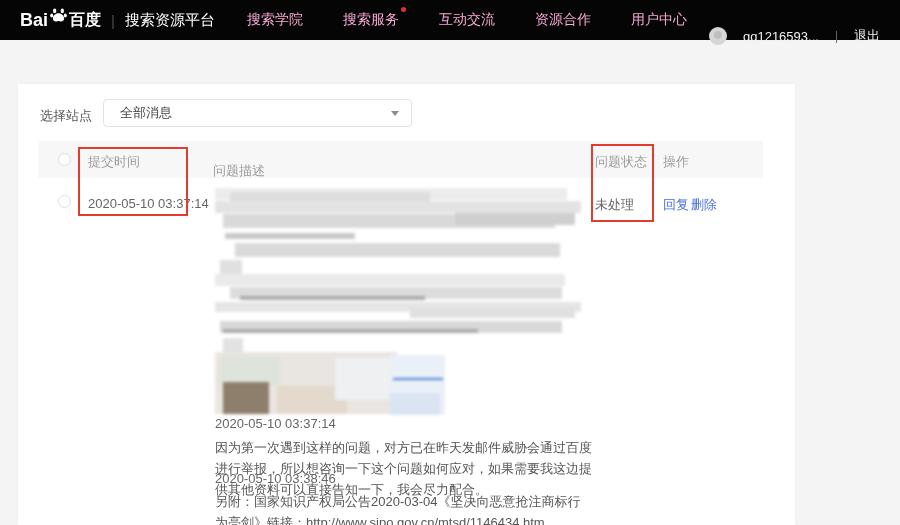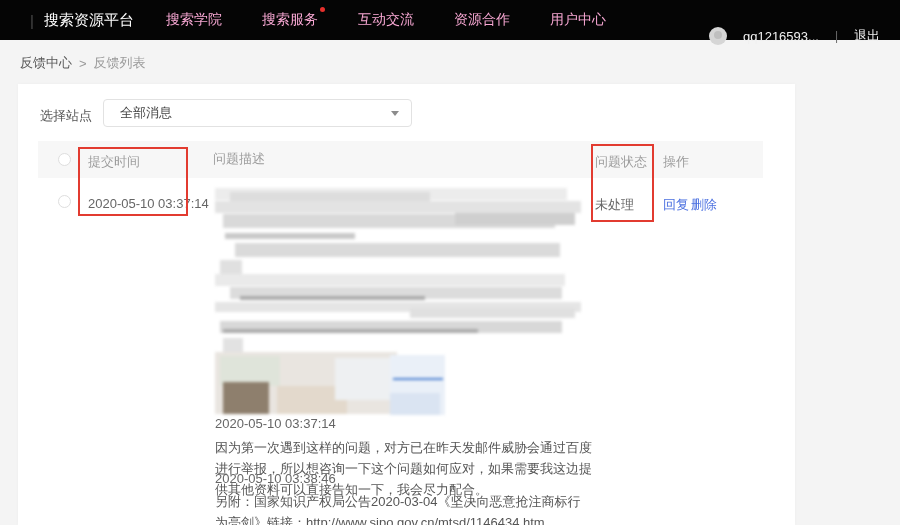--- a/index.html
+++ b/index.html
@@ -60,58 +60,66 @@
   
   .msg-time { position:absolute; left:215px; font-size:13px; color:#666; }
   .msg-text { position:absolute; left:215px; width:378px; font-size:13px; color:#555; line-height:21px; word-break:break-all; }
 </style>
 </head>
 <body>
 
 <div class="screen">
 
   <header class="nav">
+    <div class="logo">
+      <span class="logo-bai">Bai</span>
+      <span class="paw">
+        <svg width="19" height="19" viewBox="0 0 24 24" fill="#ffffff">
+          <ellipse cx="7.2" cy="6.2" rx="2.1" ry="3.1"></ellipse>
+          <ellipse cx="16.8" cy="6.2" rx="2.1" ry="3.1"></ellipse>
+          <ellipse cx="3.4" cy="12" rx="1.9" ry="2.6"></ellipse>
+          <ellipse cx="20.6" cy="12" rx="1.9" ry="2.6"></ellipse>
+          <path d="M12 9.2c4.1 0 7.1 3.4 7.1 6.6 0 2.5-1.9 3.8-3.8 3.8-1.4 0-2.1-.6-3.3-.6s-1.9.6-3.3.6c-1.9 0-3.8-1.3-3.8-3.8 0-3.2 3-6.6 7.1-6.6z"></path>
+        </svg>
+      </span>
+      <span class="logo-du">百度</span>
+    </div>
     <span class="nav-sep">|</span>
     <span class="platform">搜索资源平台</span>
     <nav class="menu">
       <a class="menu-item">搜索学院</a>
       <a class="menu-item">
         <span>搜索服务</span>
         <i class="red-dot"></i>
       </a>
       <a class="menu-item">互动交流</a>
       <a class="menu-item">资源合作</a>
       <a class="menu-item">用户中心</a>
     </nav>
     <div class="nav-right">
       <span class="avatar"></span>
       <span class="user-name">qq1216593...</span>
       <span class="bar">|</span>
       <span class="logout">退出</span>
     </div>
   </header>
 
-  <div class="breadcrumb">
-    <span class="crumb-first">反馈中心</span>
-    <span>&gt;</span>
-    <span class="crumb-last">反馈列表</span>
-  </div>
 
   <section class="card"></section>
 
   <span class="filter-label">选择站点</span>
   <div class="select">
     <span class="select-value">全部消息</span>
     <span class="caret"></span>
   </div>
 
   <div class="thead"></div>
   <span class="checkbox" style="left:58px; top:153px;"></span>
   <span class="th" style="left:88px; top:153px;">提交时间</span>
-  <span class="th" style="left:213px; top:150px;">问题描述</span>
+  <span class="th" style="left:213px; top:162px;">问题描述</span>
   <span class="th" style="left:595px; top:153px;">问题状态</span>
   <span class="th" style="left:663px; top:153px;">操作</span>
 
   <span class="checkbox" style="left:58px; top:195px;"></span>
   <span class="cell" style="left:88px; top:196px;">2020-05-10 03:37:14</span>
   <span class="cell" style="left:595px; top:196px;text-align:right;">未处理</span>
   <a class="link" style="position:absolute; left:663px; top:196px;">回复</a>
   <a class="link" style="position:absolute; left:691px; top:196px;">删除</a>
 
   <div class="redacted">

